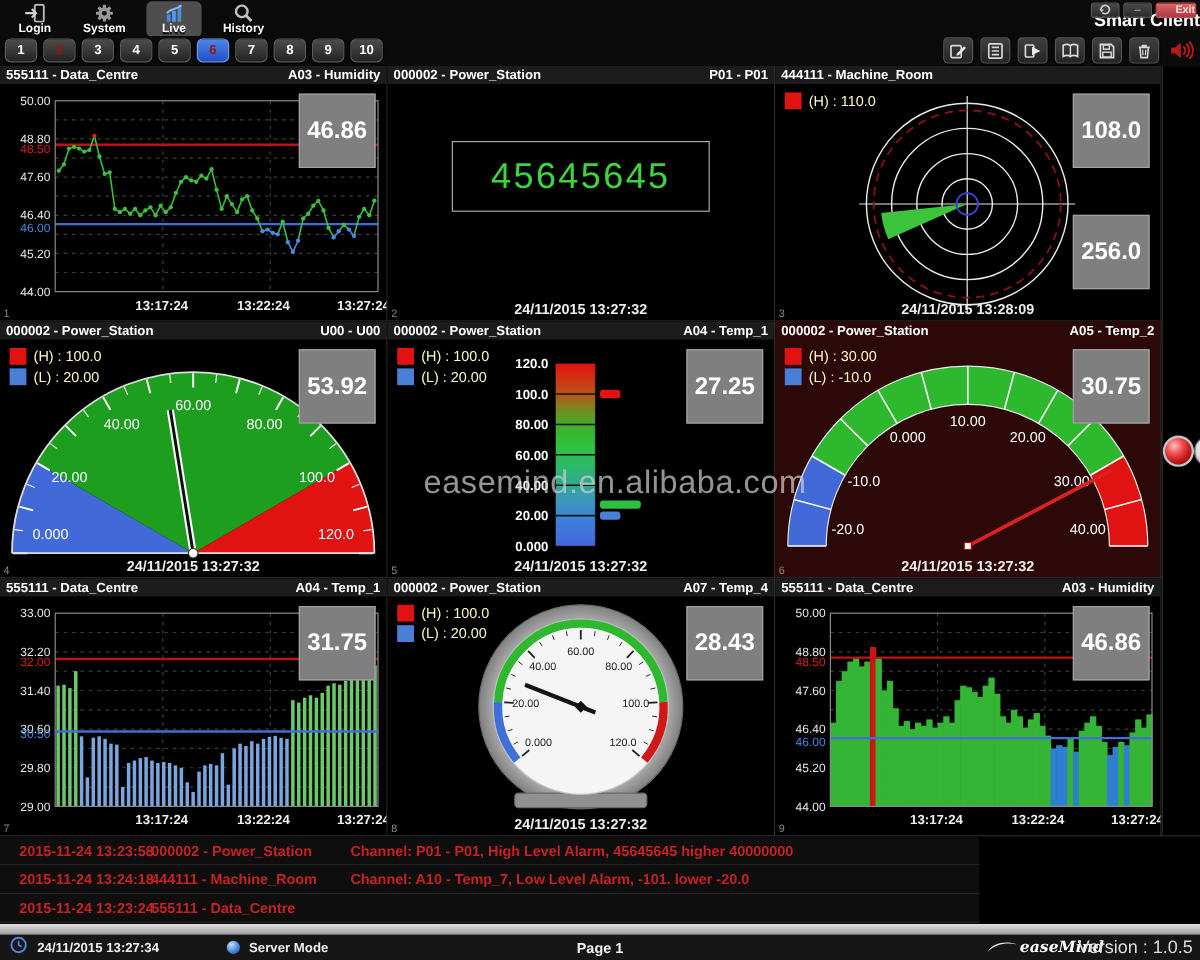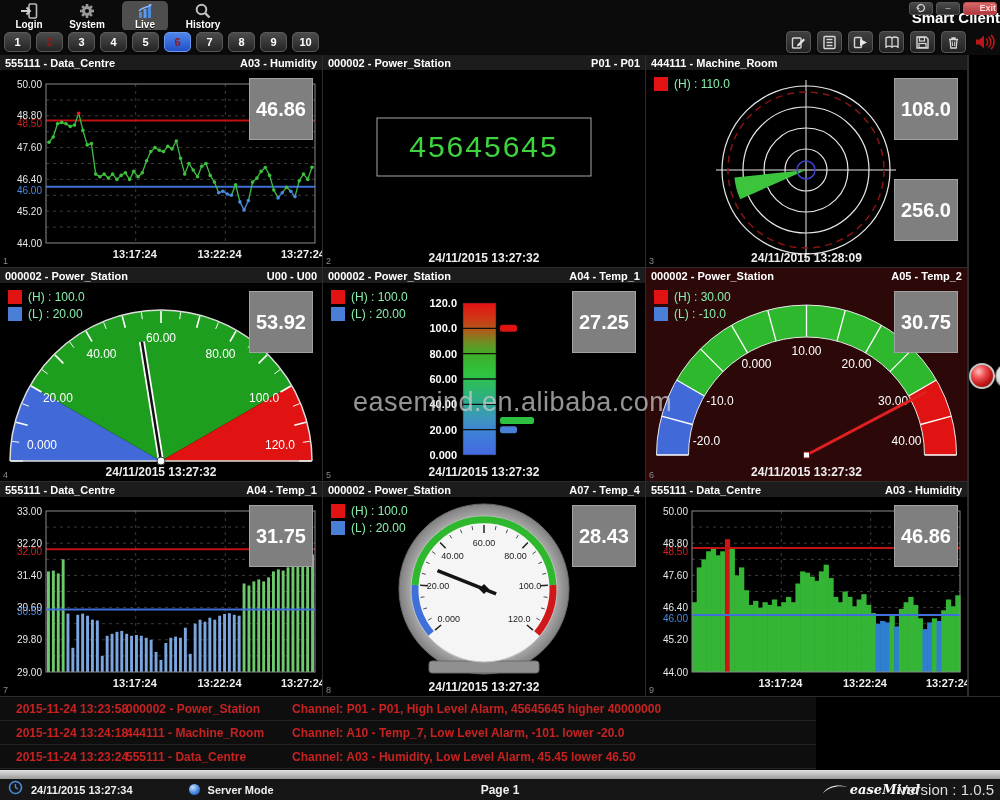--- a/index.html
+++ b/index.html
@@ -28,21 +28,21 @@
 .panel.alarm{background:#2d0808}
 .phead{height:15px;display:flex;justify-content:space-between;align-items:center;padding:0 5px;background:#1c1c1c;color:#fff;font-size:11px;font-weight:bold;white-space:nowrap}
 .panel.alarm .phead{background:#2d0808}
 .pbody{position:absolute;top:15px;left:0;right:0;bottom:0}
 .pbody svg{position:absolute;top:0;left:0}
 .pnum{position:absolute;left:3px;bottom:1px;font-size:9px;color:#8a8a8a;z-index:6}
 .badge{position:absolute;z-index:5;background:#7f7f7f;border:1px solid #a2a2a2;color:#fff;font-size:20px;font-weight:bold;line-height:26px;padding:17px 6px}
 .badge.tr{top:8px;right:9px}
 .badge.br{bottom:26px;right:9px}
 .legend{position:absolute;top:7px;left:8px;z-index:5}
-.litem{display:flex;align-items:center;margin-bottom:3px;color:#86efac;font-size:12px}
+.litem{display:flex;align-items:center;margin-bottom:3px;color:#fef9c3;font-size:12px}
 .lsw{width:14px;height:14px;margin-right:6px;display:inline-block}
 .tstamp{position:absolute;left:0;right:0;bottom:2px;text-align:center;color:#eee;font-size:12px;font-weight:bold;z-index:4}
 #sidestrip{position:absolute;left:968px;top:0;width:32px;height:642px;display:flex;flex-direction:row;border-left:1px solid #2c2c2c;background:#000}
 .scell{flex:1;display:flex;align-items:center;justify-content:center;border-bottom:1px solid #2c2c2c}
 .gbtn{width:26px;height:26px;border-radius:50%}
 .gbtn.red{background:radial-gradient(circle at 35% 30%,#ffc0c0 0%,#f05050 32%,#c01818 62%,#700808 100%);border:2px solid #c4c4c4}
 .gbtn.green{background:radial-gradient(circle at 35% 30%,#d8ffd8 0%,#58d858 32%,#18a018 62%,#085808 100%);border:2px solid #c4c4c4}
 .gbtn.led{background:radial-gradient(circle at 40% 35%,#98f068,#48cc20 70%,#2a9a10)}
 .pwr{width:26px;height:26px;border-radius:50%;background:radial-gradient(circle at 50% 38%,#fff,#e0e0e0 55%,#9a9a9a);border:1px solid #777;display:flex;align-items:center;justify-content:center}
 .rocker{width:26px;height:24px;border-radius:4px;border:1px solid #999;overflow:hidden;display:flex;flex-direction:column}
@@ -873,21 +873,20 @@
       <span class="amsg">Channel: P01 - P01, High Level Alarm, 45645645 higher 40000000</span>
     </div>
     <div class="arow">
       <span class="atime">2015-11-24 13:24:18</span>
       <span class="astation">444111 - Machine_Room</span>
       <span class="amsg">Channel: A10 - Temp_7, Low Level Alarm, -101. lower -20.0</span>
     </div>
     <div class="arow">
       <span class="atime">2015-11-24 13:23:24</span>
       <span class="astation">555111 - Data_Centre</span>
-      <span class="amsg">Channel: A03 - Humidity, Low Level Alarm, 45.45 lower 46.50</span>
     </div>
   </div>
 <div id="scrollstrip"></div>
 
 <div id="statusbar">
   <span><svg width="15" height="15" viewBox="0 0 15 15">
         <circle cx="7.5" cy="7.5" r="6" fill="none" stroke="#4a8ad8" stroke-width="1.6"></circle>
         <path d="M7.5,4 V7.5 L10,9" fill="none" stroke="#4a8ad8" stroke-width="1.4"></path>
       </svg></span>
   <span class="sb-text">24/11/2015 13:27:34</span>

